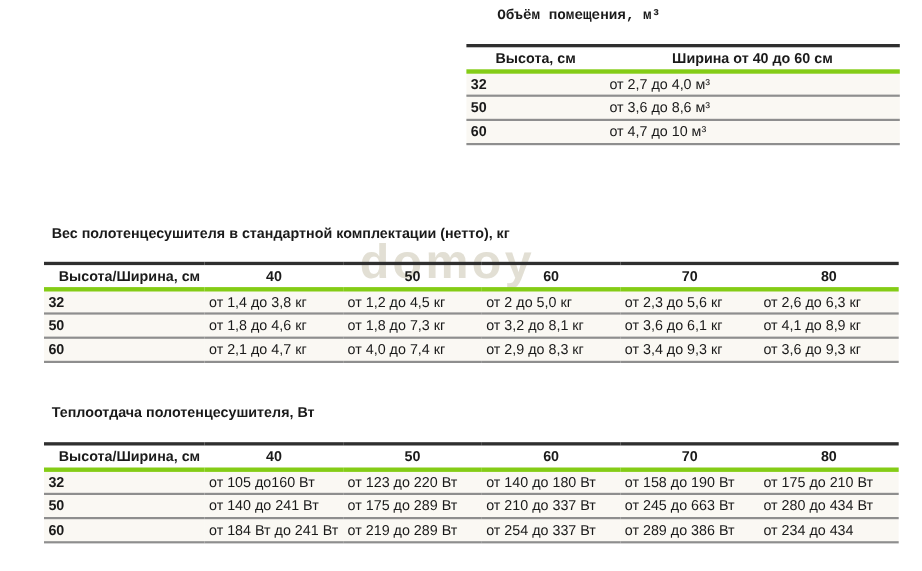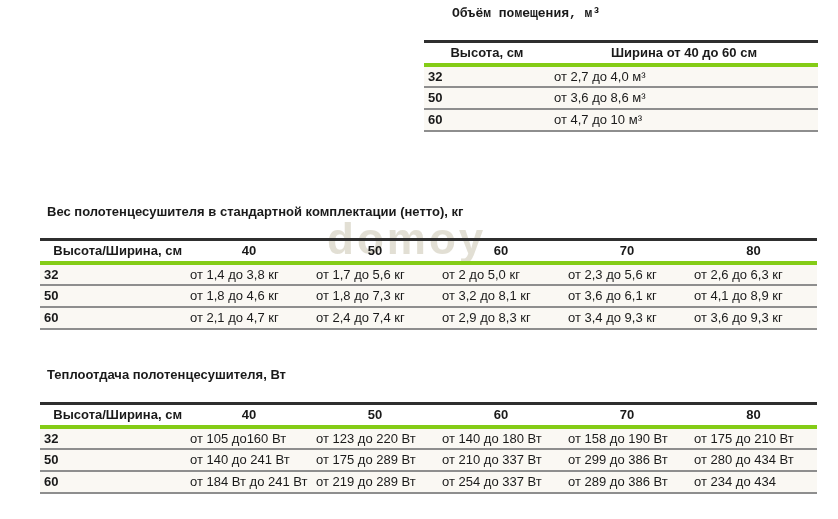--- a/index.html
+++ b/index.html
@@ -119,37 +119,37 @@
       <th>50</th>
       <th>60</th>
       <th>70</th>
       <th>80</th>
     </tr>
   </thead>
   <tbody>
     <tr>
       <td class="row-header">32</td>
       <td>от 1,4 до 3,8 кг</td>
-      <td>от 1,7 до 5,6 кг</td>
+      <td>от 1,2 до 4,5 кг</td>
       <td>от 2 до 5,0 кг</td>
       <td>от 2,3 до 5,6 кг</td>
       <td>от 2,6 до 6,3 кг</td>
     </tr>
     <tr>
       <td class="row-header">50</td>
       <td>от 1,8 до 4,6 кг</td>
       <td>от 1,8 до 7,3 кг</td>
       <td>от 3,2 до 8,1 кг</td>
       <td>от 3,6 до 6,1 кг</td>
       <td>от 4,1 до 8,9 кг</td>
     </tr>
     <tr>
       <td class="row-header">60</td>
       <td>от 2,1 до 4,7 кг</td>
-      <td>от 2,4 до 7,4 кг</td>
+      <td>от 4,0 до 7,4 кг</td>
       <td>от 2,9 до 8,3 кг</td>
       <td>от 3,4 до 9,3 кг</td>
       <td>от 3,6 до 9,3 кг</td>
     </tr>
   </tbody>
 </table>
 
 <div class="section-title" id="title-heat">Теплоотдача полотенцесушителя, Вт</div>
 
 <table class="spec-table" id="table-heat">
@@ -178,21 +178,21 @@
       <td>от 123 до 220 Вт</td>
       <td>от 140 до 180 Вт</td>
       <td>от 158 до 190 Вт</td>
       <td>от 175 до 210 Вт</td>
     </tr>
     <tr>
       <td class="row-header">50</td>
       <td>от 140 до 241 Вт</td>
       <td>от 175 до 289 Вт</td>
       <td>от 210 до 337 Вт</td>
-      <td>от 299 до 386 Вт</td>
+      <td>от 245 до 663 Вт</td>
       <td>от 280 до 434 Вт</td>
     </tr>
     <tr>
       <td class="row-header">60</td>
       <td>от 184 Вт до 241 Вт</td>
       <td>от 219 до 289 Вт</td>
       <td>от 254 до 337 Вт</td>
       <td>от 289 до 386 Вт</td>
       <td>от 234 до 434</td>
     </tr>

